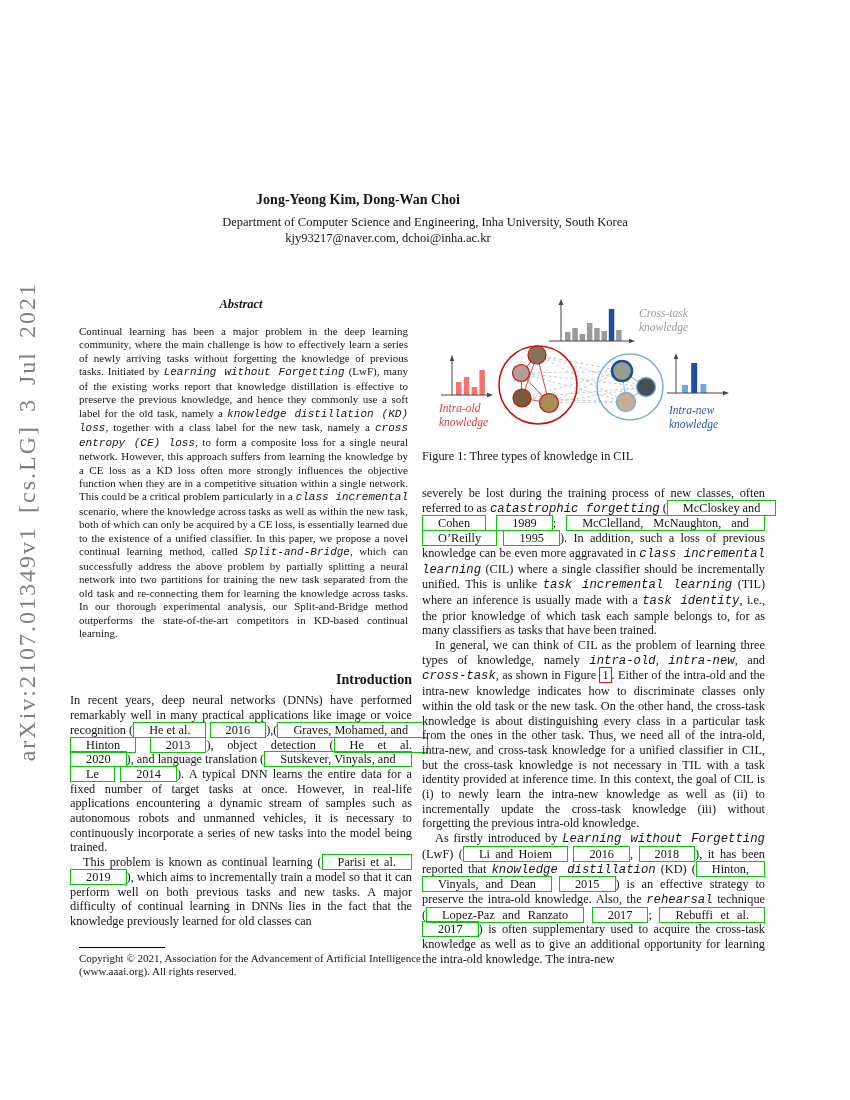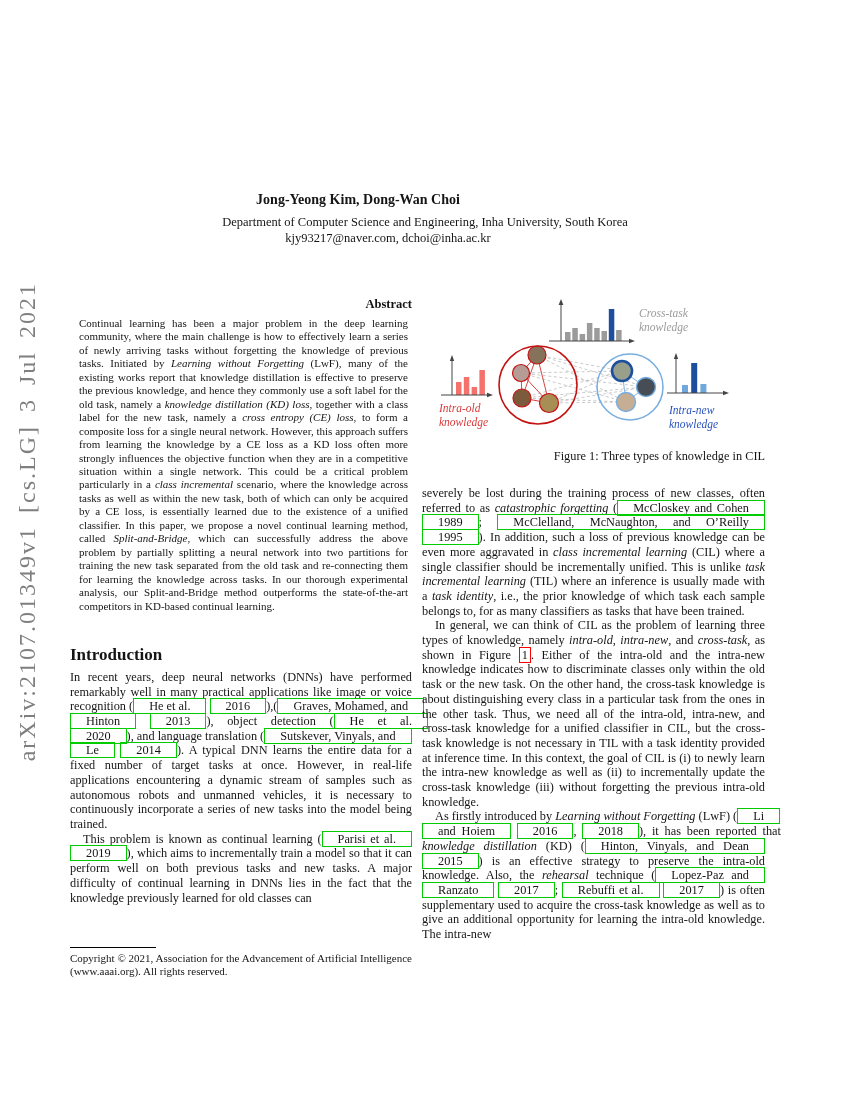--- a/index.html
+++ b/index.html
@@ -17,39 +17,39 @@
     position:absolute; top:133px; left:75px; width:700px;
     text-align:center; font-size:18px; font-weight:bold; line-height:23px;
   }
   .authors { position:absolute; top:192px; left:0; width:716px; text-align:center; font-size:14px; font-weight:bold; }
   .affil   { position:absolute; top:215px; left:0; width:850px; text-align:center; font-size:12.5px; }
   .emails  { position:absolute; top:231px; left:0; width:776px; text-align:center; font-size:12.5px; }
 
   .col-left  { position:absolute; left:70px;  top:297px; width:342px; }
   .col-right { position:absolute; left:422px; top:295px; width:343px; }
 
-  .abstract-head { margin:0 0 5px 0; text-align:right; font-size:12.5px; font-weight:bold; }
+  .abstract-head { margin:0 0 13px 0; text-align:center; font-size:12.5px; font-weight:bold;font-style:italic; }
   .abstract-body { margin:0 4px 0 9px; font-size:11px; line-height:13.45px; text-align:justify; }
-  .section-head  { margin:32px 0 5px 0; text-align:left; font-size:17px; font-weight:bold; }
+  .section-head  { margin:32px 0 5px 0; text-align:right; font-size:14px; font-weight:bold; }
   .body-par { margin:0; font-size:12.3px; line-height:14.7px; text-align:justify; }
   .indent { text-indent:13px; }
 
-  .it { font-style:italic; }
+  .it { font-style:italic;font-family:Liberation Mono, monospace; }
   .cite {
     border:1.4px solid #00cc00; padding:0 15px;
     box-decoration-break:clone; -webkit-box-decoration-break:clone;
   }
   .figref { border:1.4px solid #ff0000; padding:0 2px; }
 
-  .footnote { position:absolute; top:650px; left:0; width:342px; font-size:11px; line-height:13.2px; text-align:justify; }
+  .footnote { position:absolute; top:650px; left:9px; width:342px; font-size:11px; line-height:13.2px; text-align:justify; }
   .footnote-rule { width:86px; height:0; border-top:1.2px solid #000; margin:0 0 4px 0; }
 
   .figure-wrap { text-align:center; }
   .figure-wrap svg { display:block; margin:0 auto; }
-  .fig-caption { margin:4px 0 0 0; text-align:right; font-size:12.3px; }
+  .fig-caption { margin:4px 0 0 0; text-align:left; font-size:12.3px; }
   .fig-label { font-style:italic; font-size:11.5px; font-family:"Liberation Serif", serif; }
   .first-par { margin-top:22px; }
 </style>
 </head>
 <body>
 
 <div class="page">
 
   <div class="arxiv-stamp">arXiv:2107.01349v1  [cs.LG]  3 Jul 2021</div>
 

